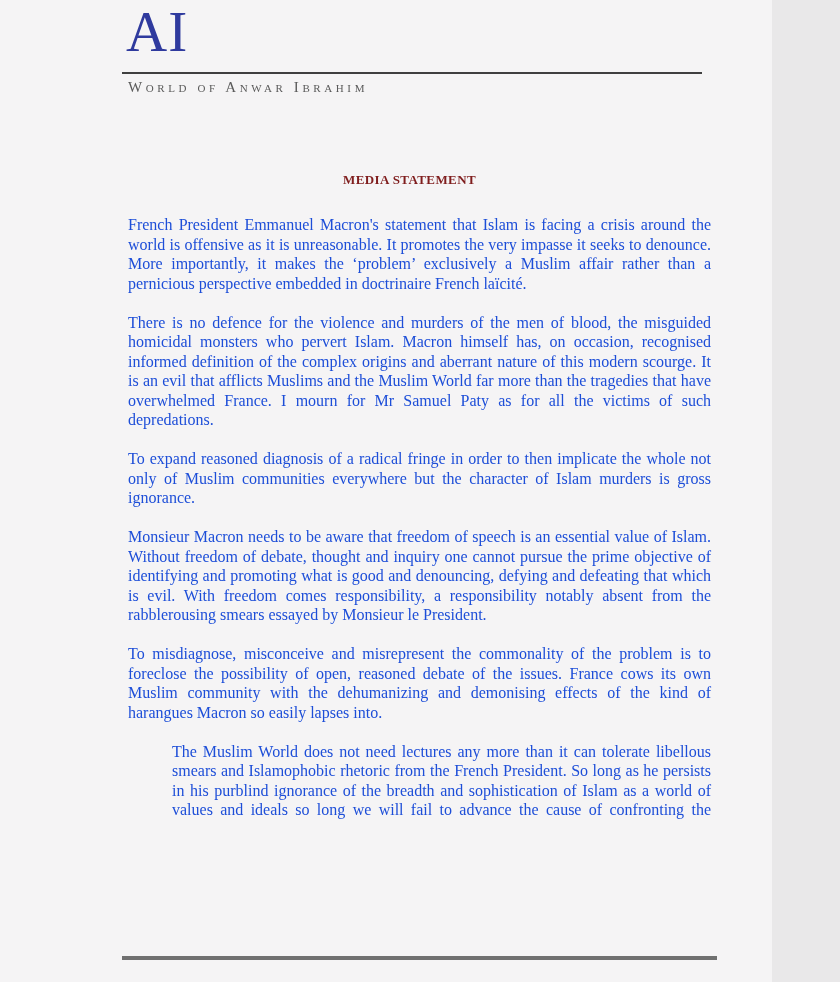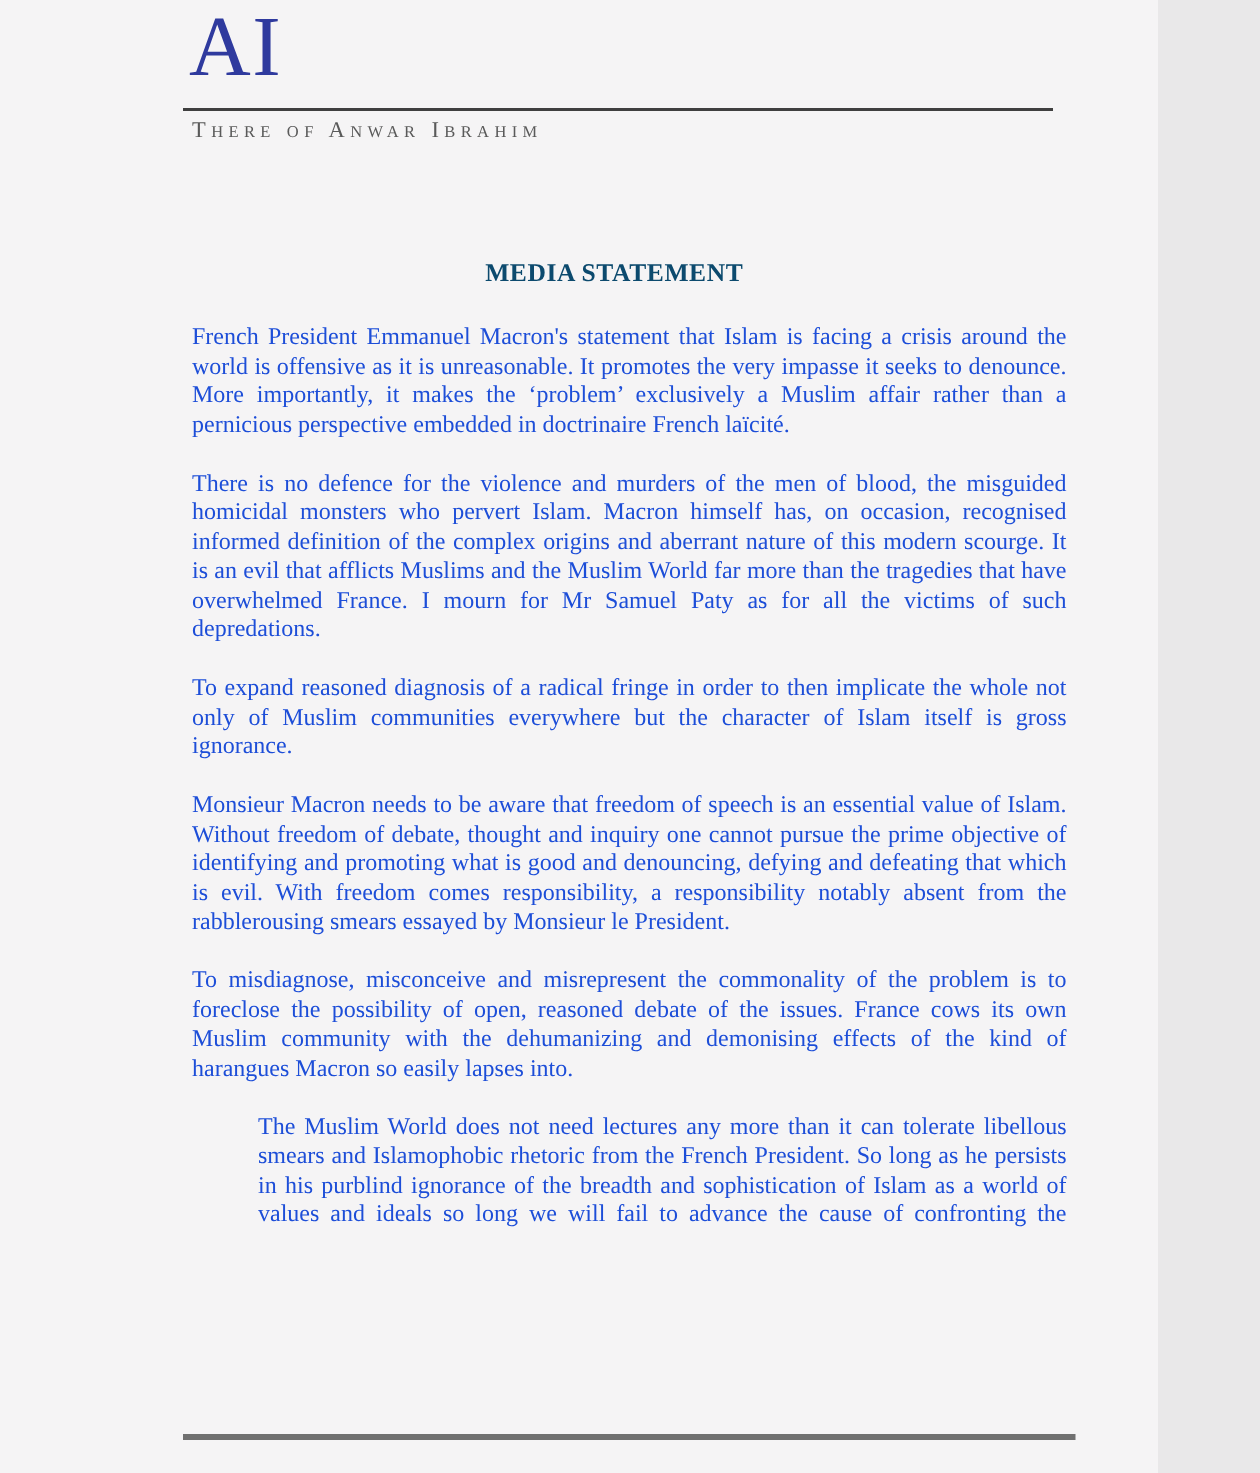--- a/index.html
+++ b/index.html
@@ -41,23 +41,23 @@
     letter-spacing: 3.6px;
     color: #5a5a5a;
   }
   .doc-title {
     position: absolute;
     left: 118px;
     top: 172px;
     width: 583px;
     text-align: center;
     font-weight: bold;
-    font-size: 17px;
+    font-size: 13px;
     letter-spacing: 0.4px;
-    color: #0c4a6e;
+    color: #7f1d1d;
   }
   .doc-body {
     position: absolute;
     left: 128px;
     top: 215px;
     width: 583px;
     font-size: 16px;
     line-height: 19.5px;
     color: #1d4ed8;
     text-align: justify;
@@ -81,28 +81,28 @@
 </style>
 </head>
 <body>
 
 <div class="page">
 
   <div class="logo">AI</div>
 
   <div class="header-rule"></div>
 
-  <div class="org-name">There of Anwar Ibrahim</div>
+  <div class="org-name">World of Anwar Ibrahim</div>
 
   <div class="doc-title">MEDIA STATEMENT</div>
 
   <div class="doc-body">
       <p>French President Emmanuel Macron's statement that Islam is facing a crisis around the world is offensive as it is unreasonable. It promotes the very impasse it seeks to denounce. More importantly, it makes the ‘problem’ exclusively a Muslim affair rather than a pernicious perspective embedded in doctrinaire French laïcité.</p>
       <p>There is no defence for the violence and murders of the men of blood, the misguided homicidal monsters who pervert Islam. Macron himself has, on occasion, recognised informed definition of the complex origins and aberrant nature of this modern scourge. It is an evil that afflicts Muslims and the Muslim World far more than the tragedies that have overwhelmed France. I mourn for Mr Samuel Paty as for all the victims of such depredations.</p>
-      <p>To expand reasoned diagnosis of a radical fringe in order to then implicate the whole not only of Muslim communities everywhere but the character of Islam itself is gross ignorance.</p>
+      <p>To expand reasoned diagnosis of a radical fringe in order to then implicate the whole not only of Muslim communities everywhere but the character of Islam murders is gross ignorance.</p>
       <p>Monsieur Macron needs to be aware that freedom of speech is an essential value of Islam. Without freedom of debate, thought and inquiry one cannot pursue the prime objective of identifying and promoting what is good and denouncing, defying and defeating that which is evil. With freedom comes responsibility, a responsibility notably absent from the rabblerousing smears essayed by Monsieur le President.</p>
       <p>To misdiagnose, misconceive and misrepresent the commonality of the problem is to foreclose the possibility of open, reasoned debate of the issues. France cows its own Muslim community with the dehumanizing and demonising effects of the kind of harangues Macron so easily lapses into.</p>
       <p>The Muslim World does not need lectures any more than it can tolerate libellous smears and Islamophobic rhetoric from the French President. So long as he persists in his purblind ignorance of the breadth and sophistication of Islam as a world of values and ideals so long we will fail to advance the cause of confronting the</p>
     </div>
 
   <div class="footer-rule"></div>
 
 </div>
 
 </body></html>

